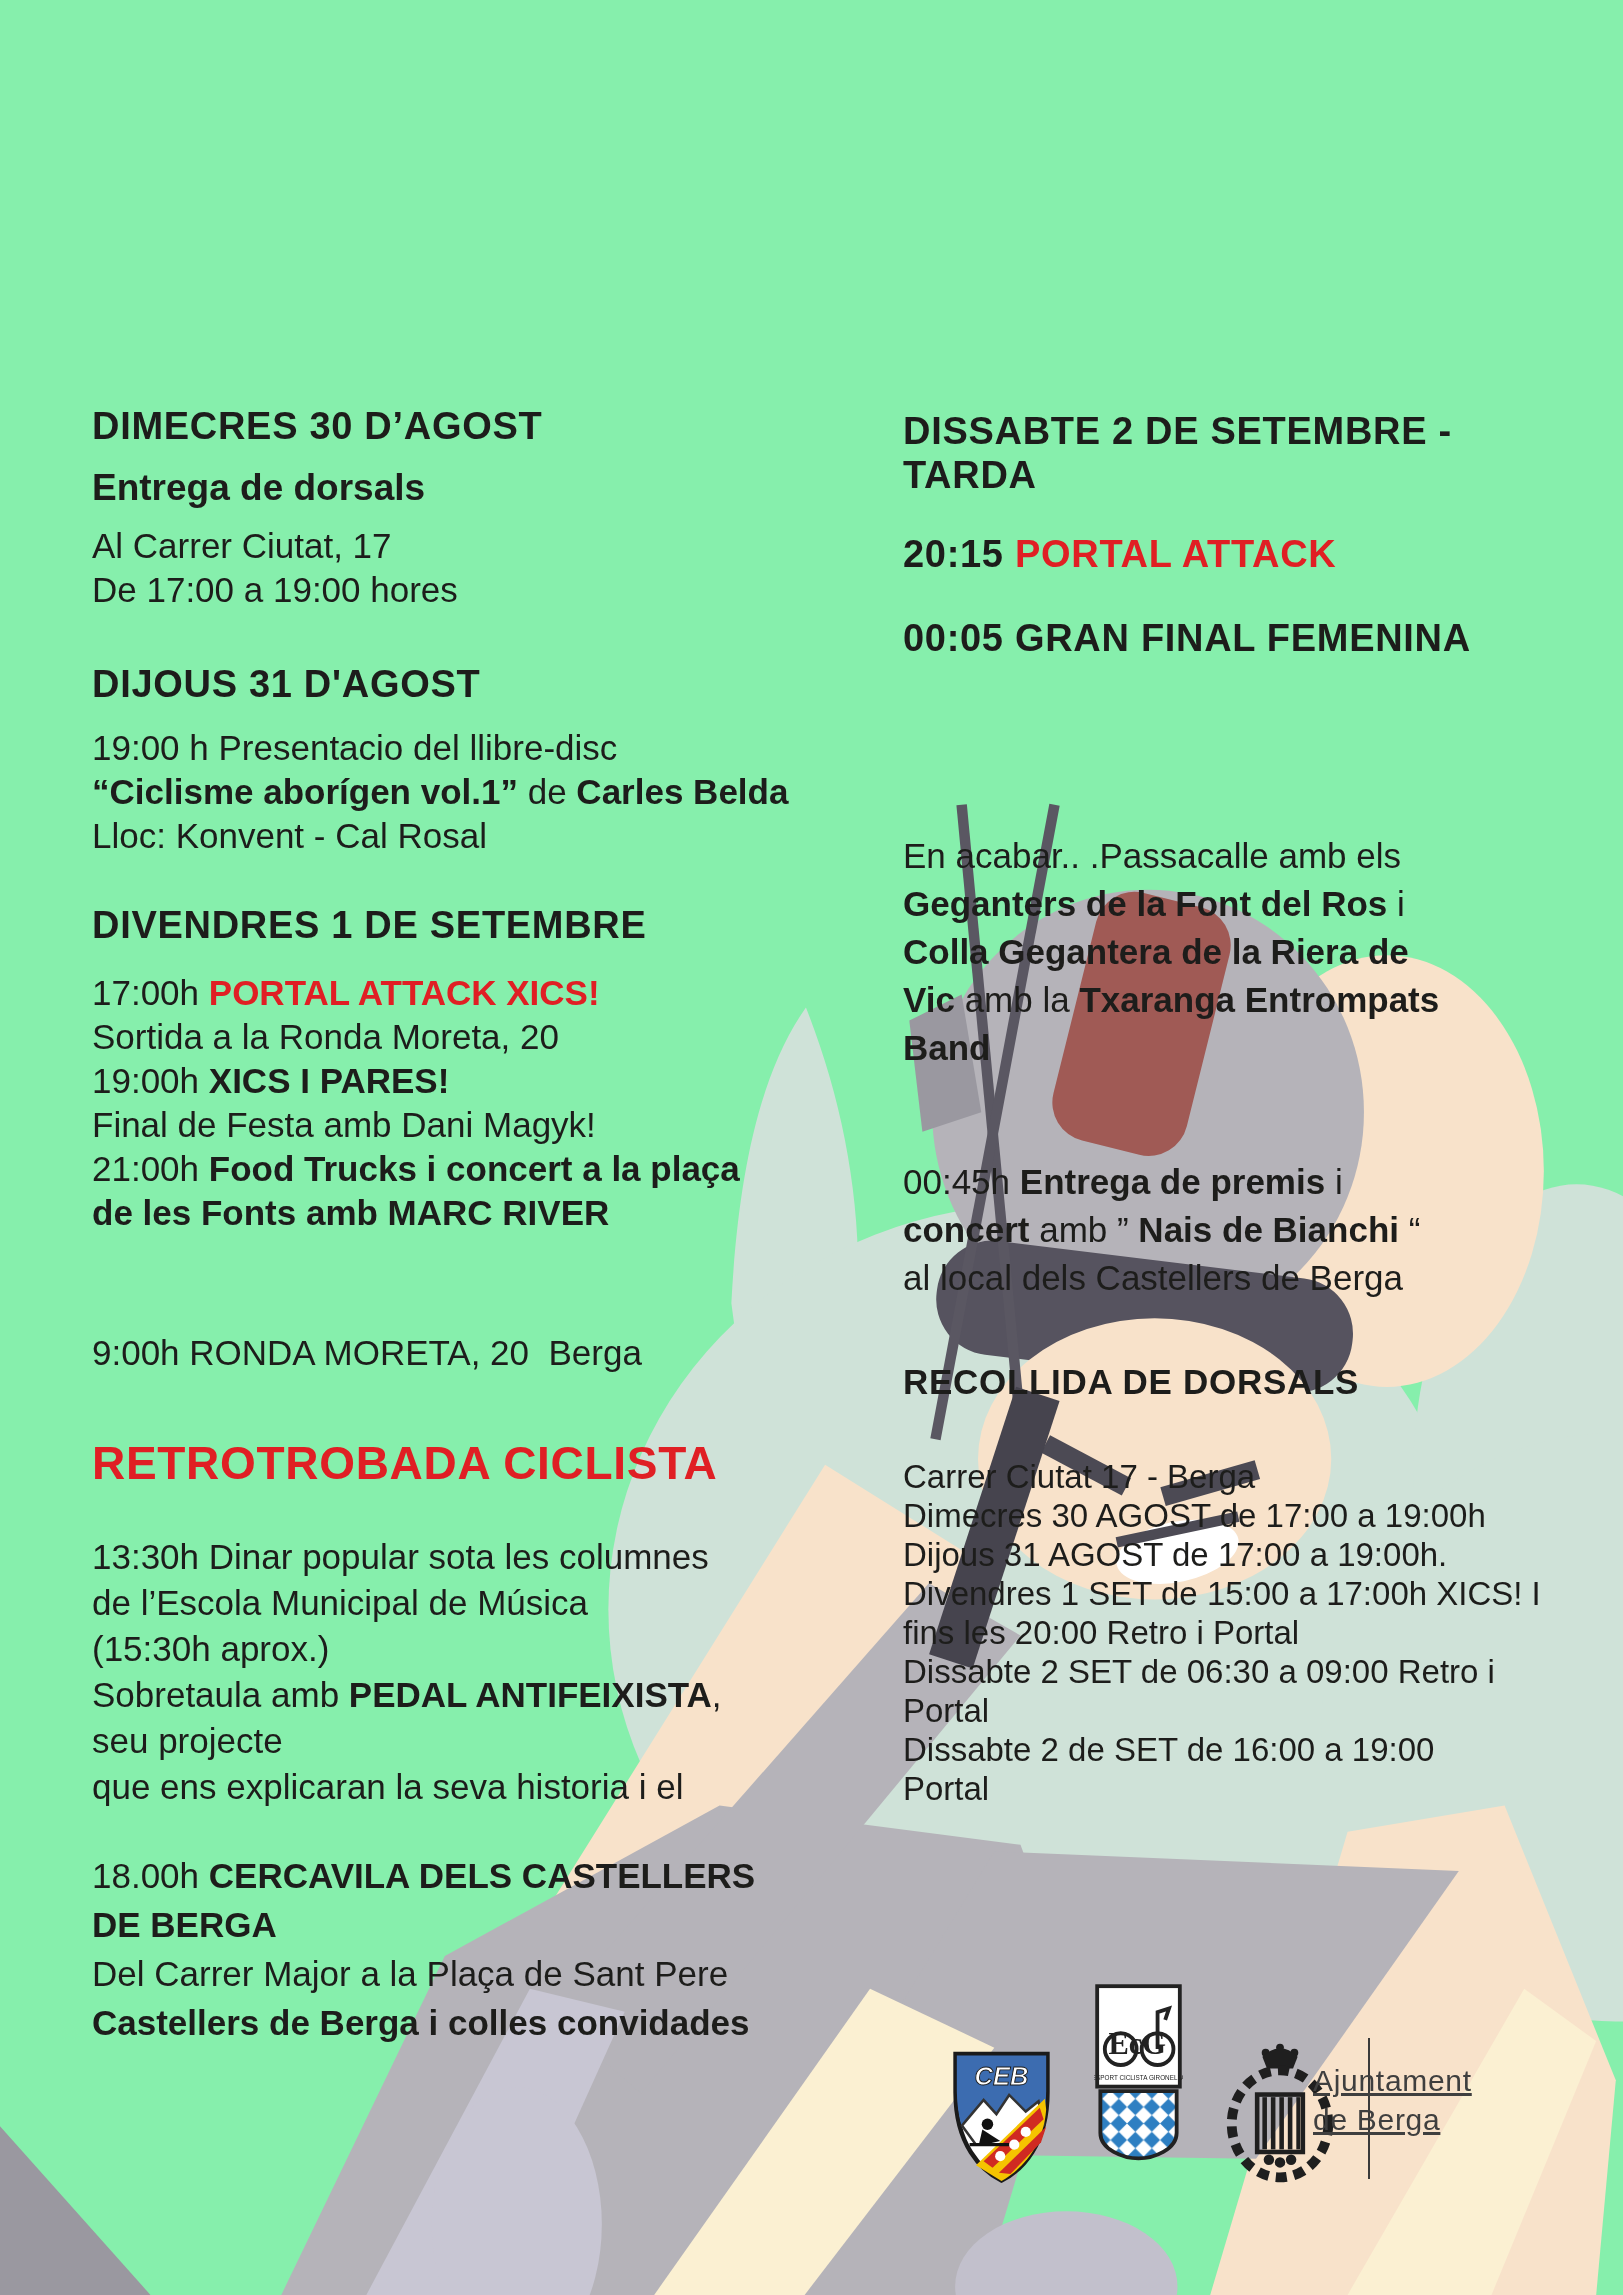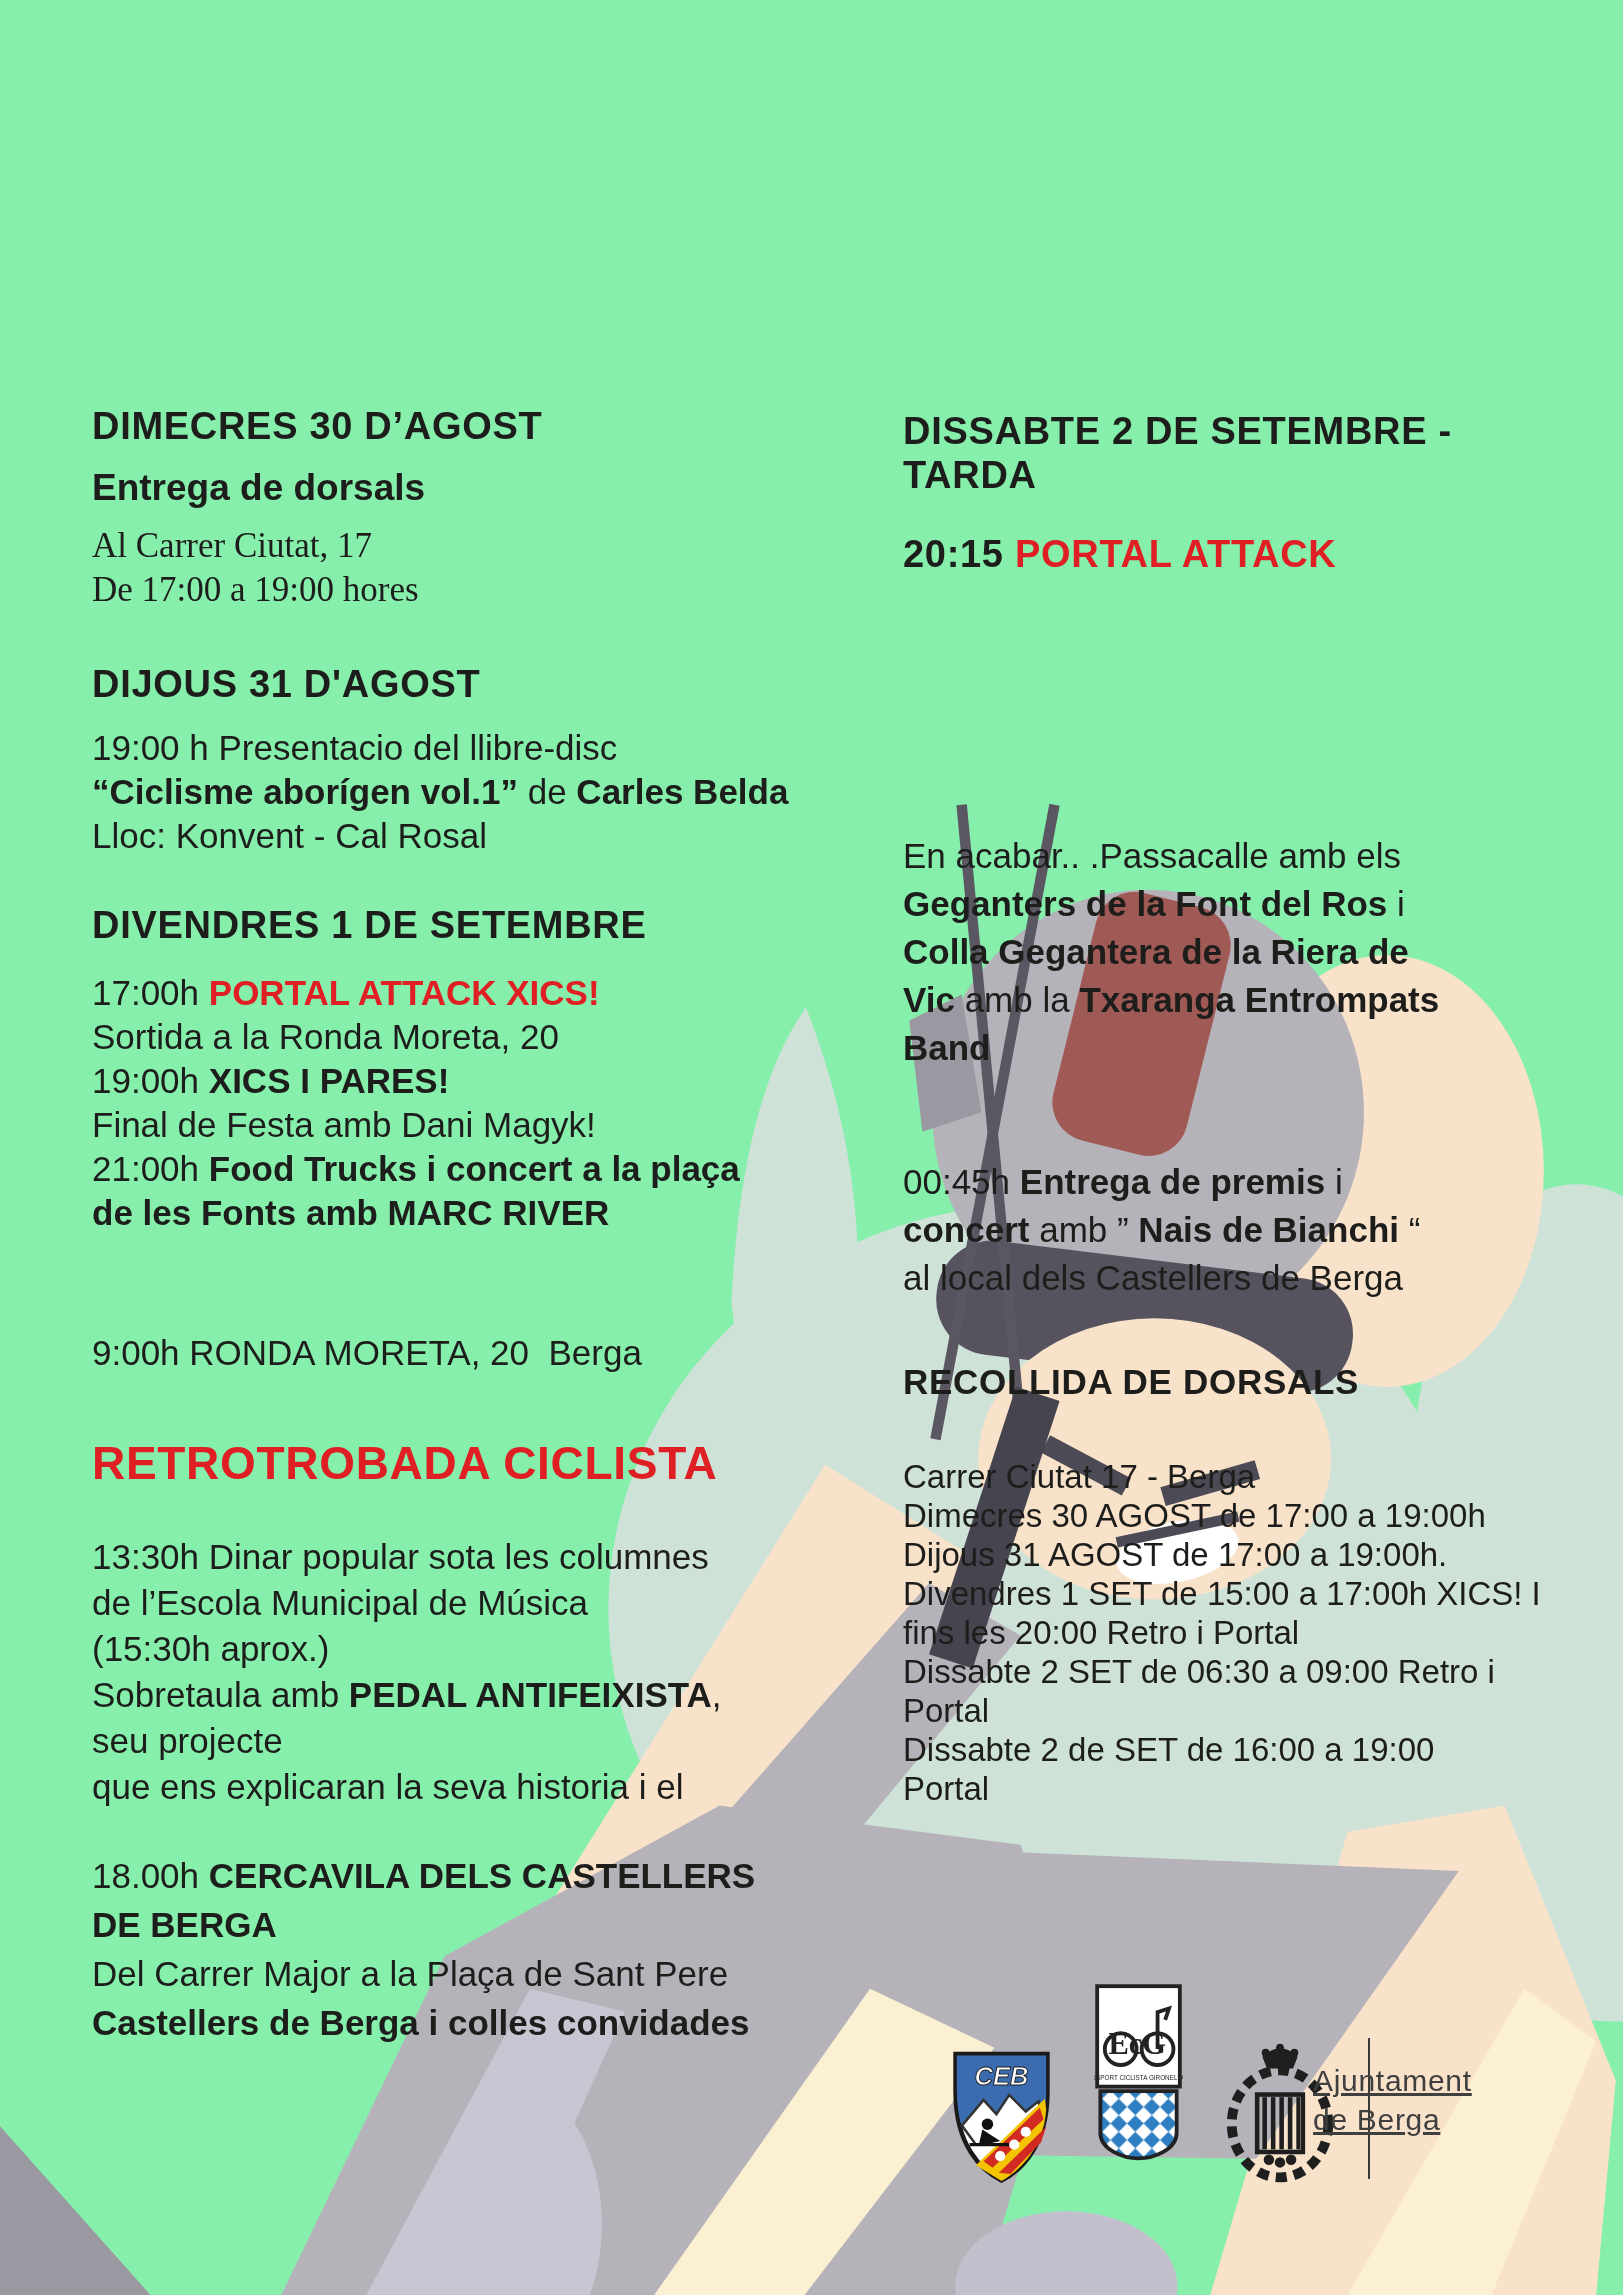--- a/index.html
+++ b/index.html
@@ -13,21 +13,21 @@
   }
   .bg{position:absolute;left:0;top:0;width:1623px;height:2295px;}
   section,.abs{position:absolute;}
   .h{font-size:38px;font-weight:700;letter-spacing:0.7px;line-height:44px;margin:0;}
   .sub{font-size:37px;font-weight:700;margin-top:18.3px;line-height:43px;}
   .para{font-size:35px;line-height:44px;font-weight:400;}
   .para .line,.line{white-space:pre;}
   .lh71 .line{line-height:46px;}
   .lh73 .line{line-height:48px;}
   .lh75 .line{line-height:49px;}
-  .mt22{margin-top:14.4px;font-family:Liberation Serif, serif;} .mt30{margin-top:19.6px;} .mt36{margin-top:23.6px;} .mt38{margin-top:25px;}
+  .mt22{margin-top:14.4px;} .mt30{margin-top:19.6px;} .mt36{margin-top:23.6px;} .mt38{margin-top:25px;}
   span.b{font-weight:700;}
   span.red{color:#e01f24;}
   .red-title{font-size:46px;font-weight:800;color:#e01f24;letter-spacing:0.7px;line-height:52px;}
   .h-line{font-size:38px;font-weight:700;letter-spacing:0.7px;line-height:44px;}
   .recollida{font-size:35px;font-weight:700;letter-spacing:0.7px;text-align:center;}
   .dorsals{font-size:33px;}
   .dorsals .line{line-height:39px;}
   .footer-text{font-size:30px;line-height:39px;color:#3f3f3f;letter-spacing:0.7px;}
   .divider{width:2px;height:141px;background:#3a3a3a;}
 </style>
@@ -133,20 +133,23 @@
   </section>
 
   <section style="left:903px;top:409px;">
     <div class="h-line">DISSABTE 2 DE SETEMBRE -</div>
     <div class="h-line">TARDA</div>
   </section>
 
   <div class="abs h-line" style="left:903px;top:532px;">
       <div class="line"><span class="b">20:15 </span><span class="b red">PORTAL ATTACK</span></div>
     </div>
+  <div class="abs h-line" style="left:903px;top:616px;">
+      <div class="line"><span class="b">00:05 GRAN FINAL FEMENINA</span></div>
+    </div>
 
   <section style="left:903px;top:832px;">
     <div class="para lh73">
         <div class="line"><span>En acabar.. .Passacalle amb els</span></div>
         <div class="line"><span class="b">Geganters de la Font del Ros</span><span> i</span></div>
         <div class="line"><span class="b">Colla Gegantera de la Riera de</span></div>
         <div class="line"><span class="b">Vic</span><span> amb la </span><span class="b">Txaranga Entrompats</span></div>
         <div class="line"><span class="b">Band</span></div>
       </div>
   </section>

